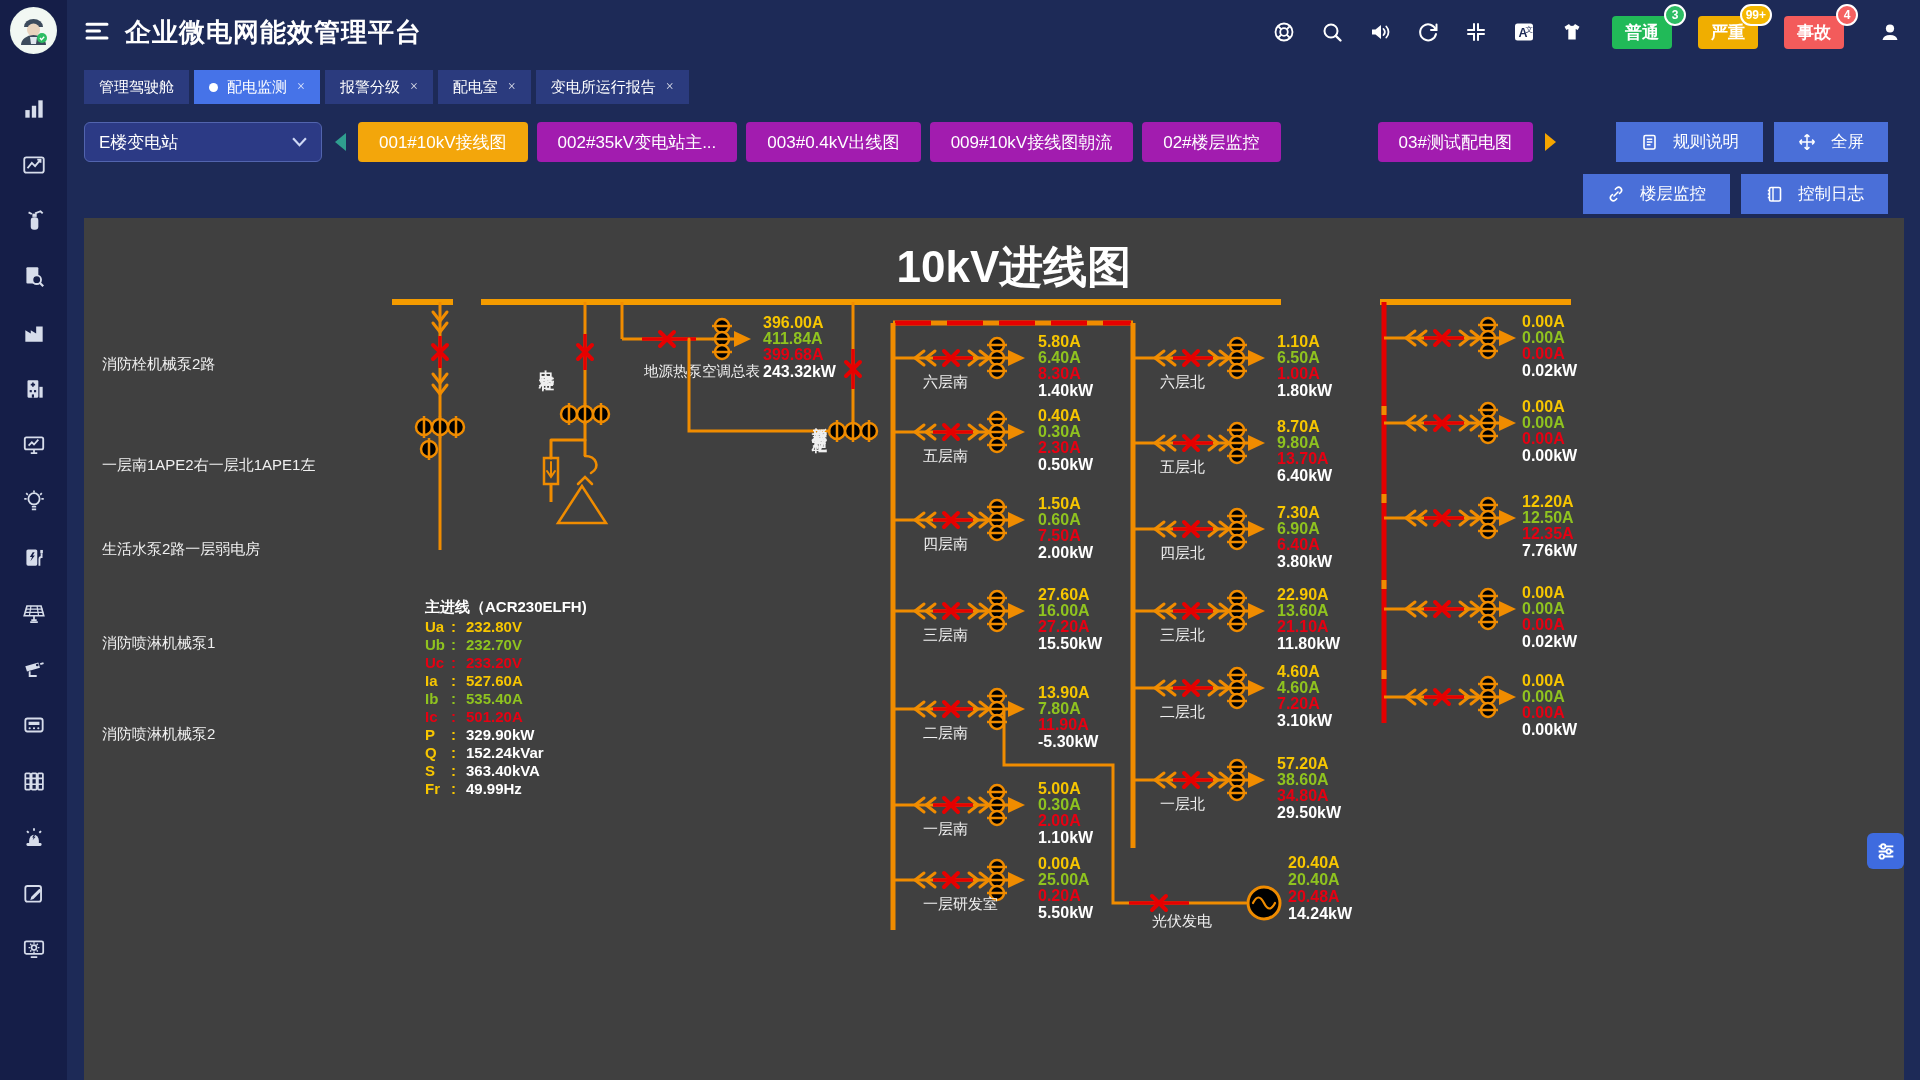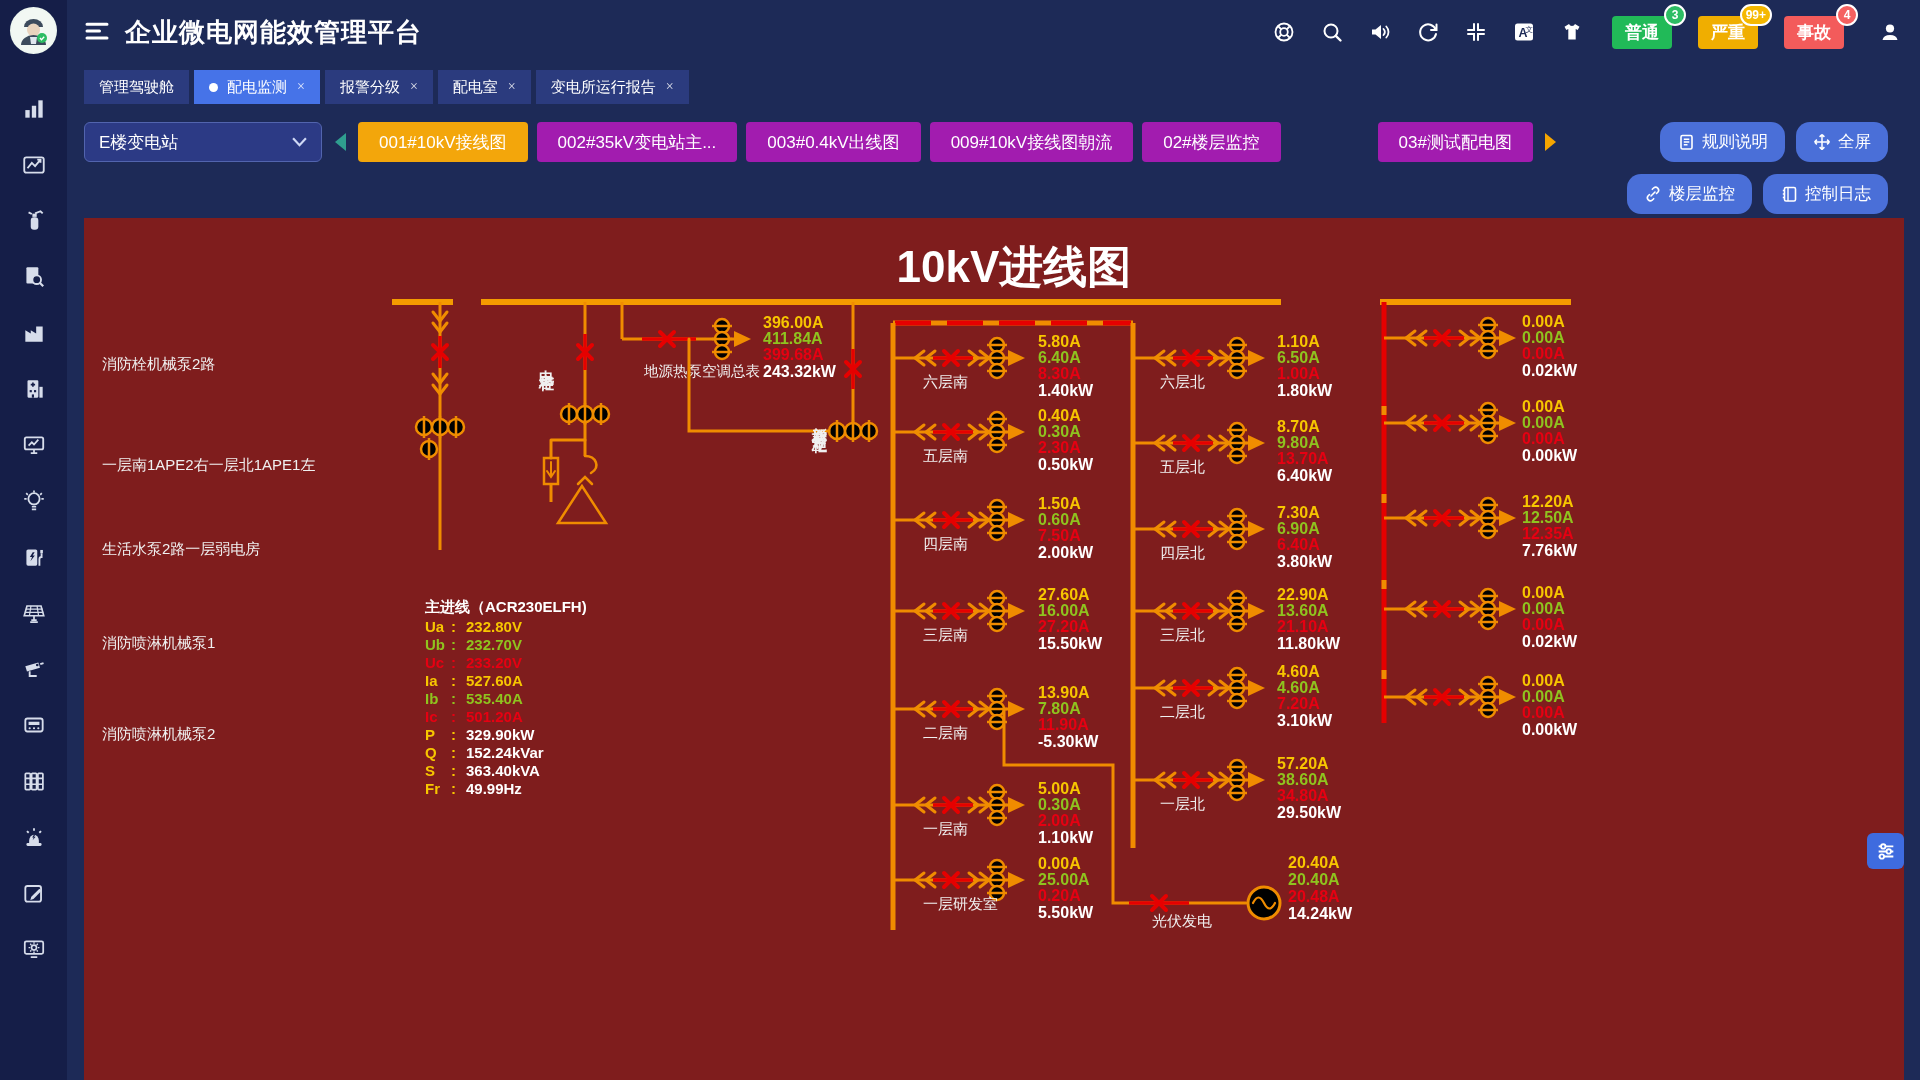--- a/index.html
+++ b/index.html
@@ -38,24 +38,24 @@
   
   .toolbar1 { position:absolute; left:84px; top:122px; height:40px; display:flex; align-items:center; }
   .station-select { width:238px; height:40px; background:#2c3a85; border:1px solid #5264ae; border-radius:6px; display:flex; align-items:center; justify-content:space-between; padding:0 14px; font-size:17px; cursor:pointer; }
   .scroll-arrow { margin:0 11px; width:14px; height:20px; cursor:pointer; display:inline-flex; }
   .diagram-tabs { display:flex; gap:9px; }
   .d-tab { height:40px; border:none; border-radius:4px; background:#a21caf; color:#fff; font-size:17px; padding:0 21px; cursor:pointer; white-space:nowrap; font-family:inherit; }
   .d-tab.active { background:#f3a60b; }
   .d-tab.gap-before { margin-left:88px; }
   .tb-actions { position:absolute; right:32px; top:122px; display:flex; gap:11px; }
   .tb-actions2 { position:absolute; right:32px; top:174px; display:flex; gap:11px; }
-  .tb-btn { height:40px; border:none; border-radius:14px; background:#4a6fd8; color:#fff; font-size:16.5px; padding:0 17px; display:flex; align-items:center; gap:7px; cursor:pointer; font-family:inherit; }
+  .tb-btn { height:40px; border:none; border-radius:0; background:#4a6fd8; color:#fff; font-size:16.5px; padding:0 24px; display:flex; align-items:center; gap:15px; cursor:pointer; font-family:inherit; }
 
   
-  .diagram { position:absolute; left:84px; top:218px; width:1820px; height:862px; background:#7f1d1d; }
+  .diagram { position:absolute; left:84px; top:218px; width:1820px; height:862px; background:#404040; }
   .float-btn { position:absolute; left:1867px; top:833px; width:37px; height:36px; border:none; border-radius:6px; background:#3e6bdf; cursor:pointer; display:flex; align-items:center; justify-content:center; z-index:9; }
   svg text { font-family:"Liberation Sans","DejaVu Sans",sans-serif; }
 </style>
 </head>
 <body>
 
 <div class="app">
 
   <aside class="sidebar">
     <div class="logo">

